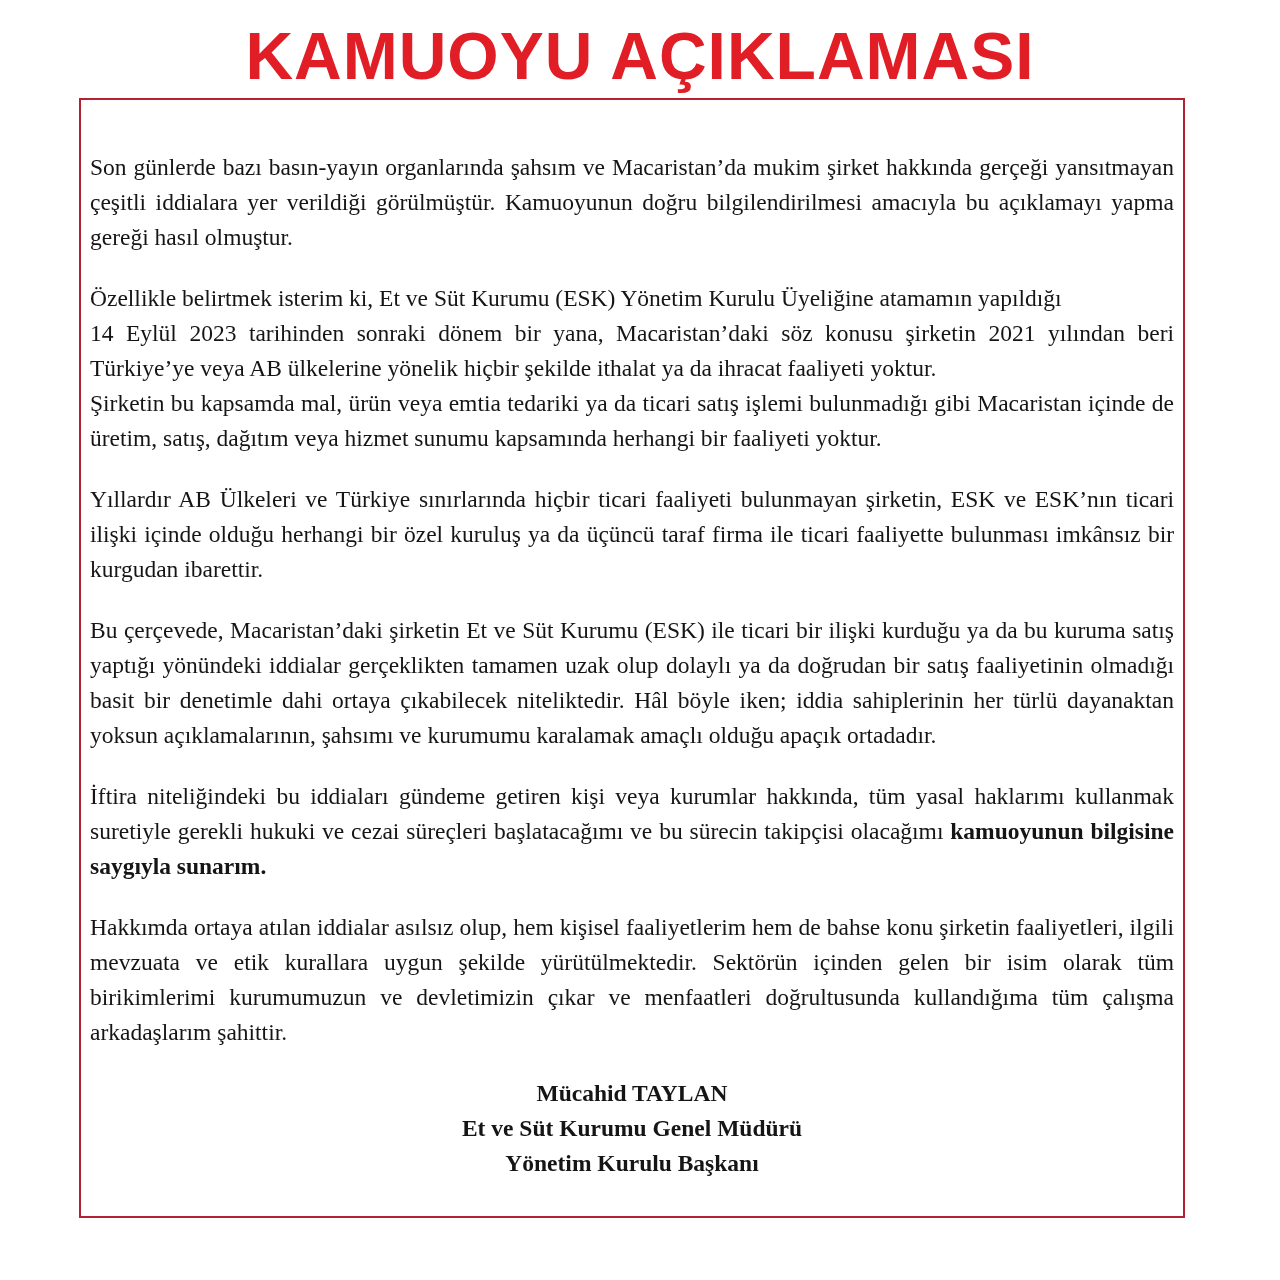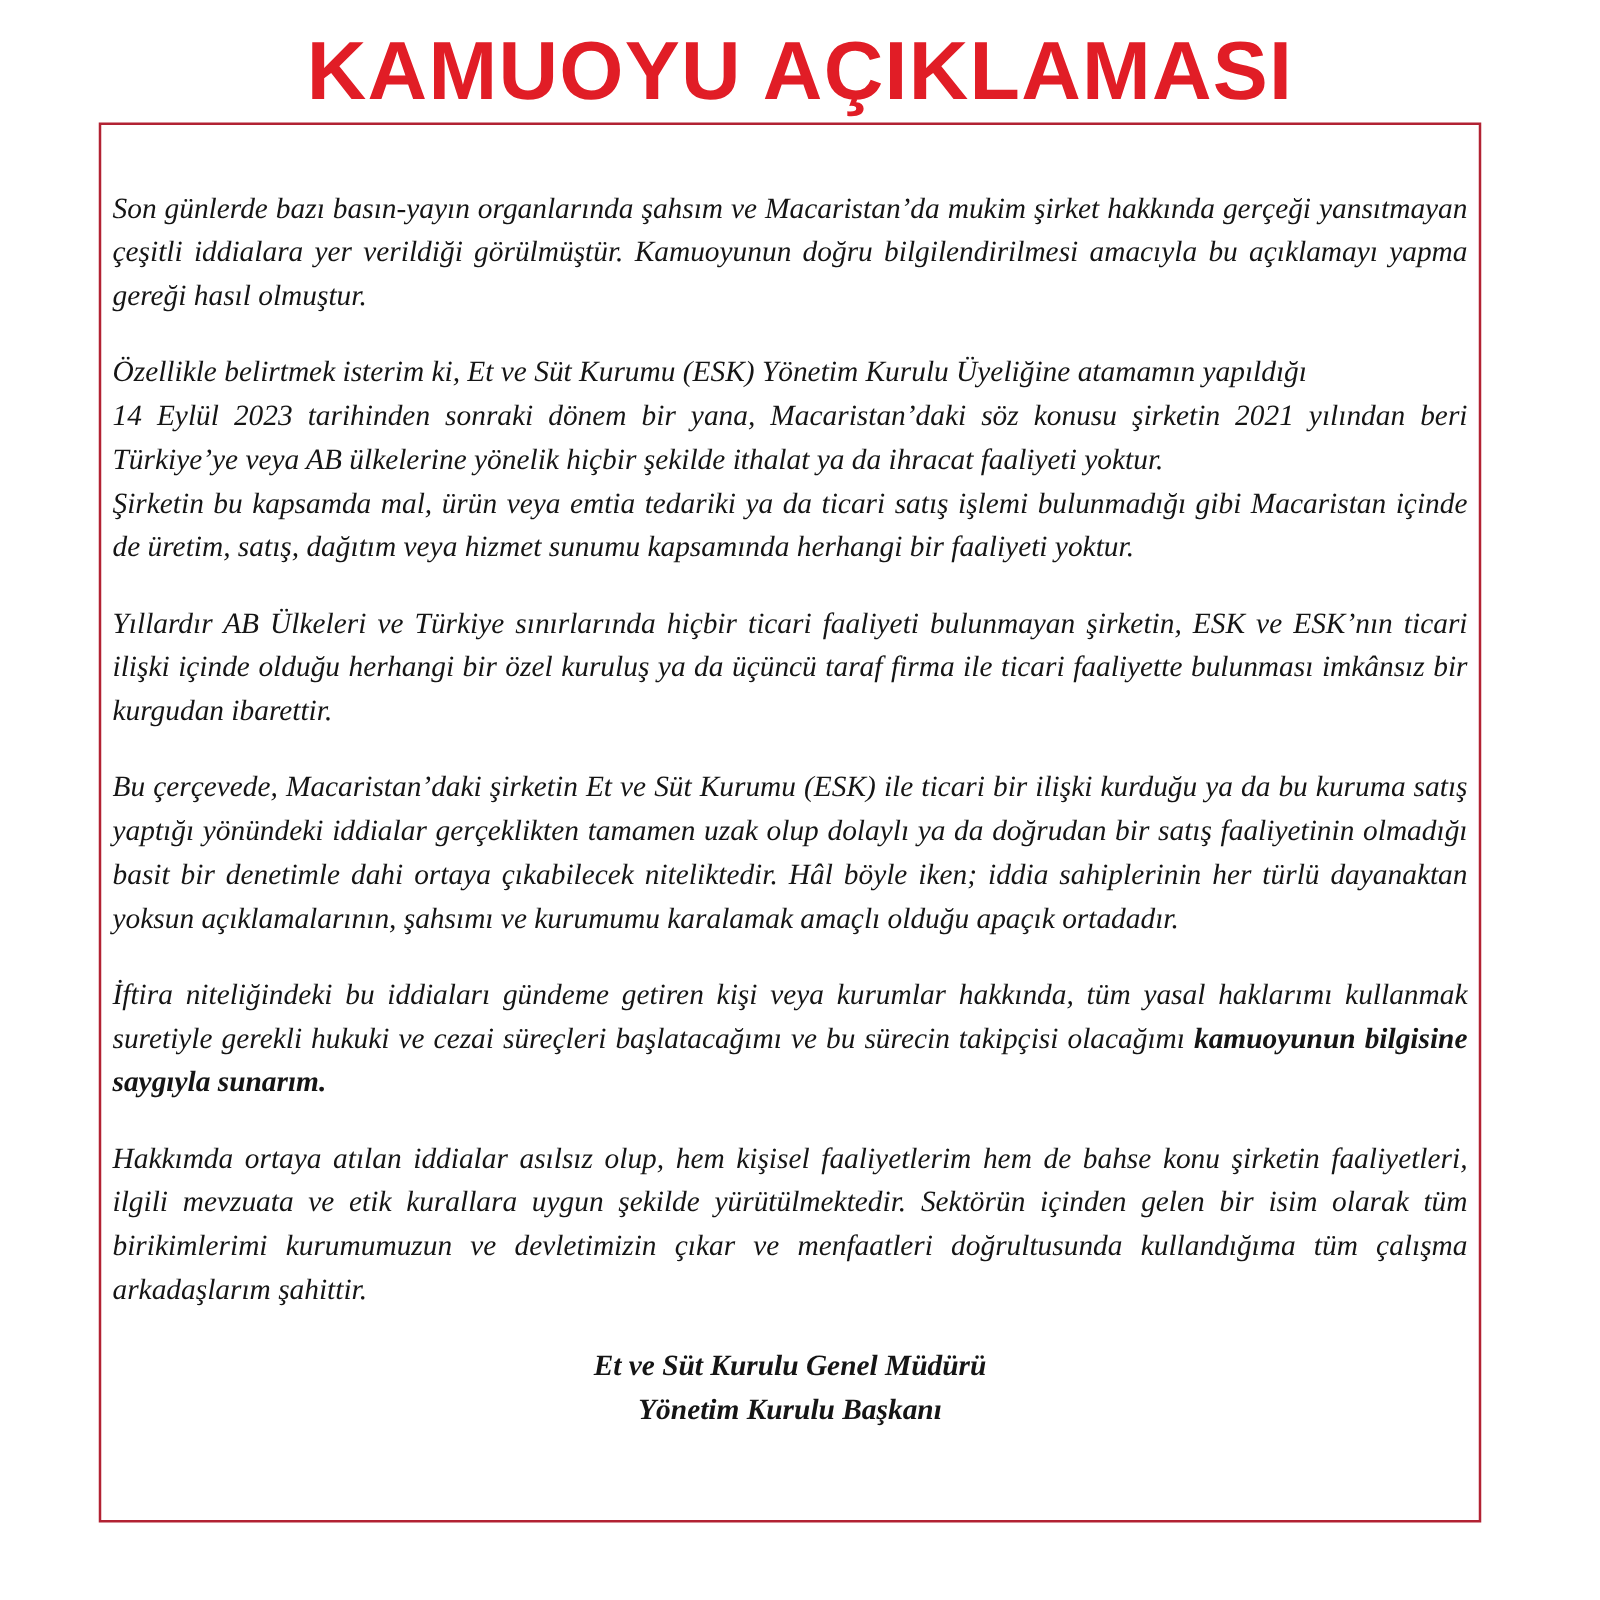--- a/index.html
+++ b/index.html
@@ -54,30 +54,31 @@
     font-size: 23.5px;
     line-height: 35px;
   }
   .signature div { margin: 0; }
 </style>
 </head>
 <body>
 
 <h1 class="page-title" style="color: rgb(225, 29, 38);">KAMUOYU AÇIKLAMASI</h1>
 
-<div class="letter-box" style="border-color: rgb(178, 34, 51); font-style: italic;">
+<div class="letter-box" style="border-color: rgb(178, 34, 51);">
 
   <div>
       <p class="para"><span>Son günlerde bazı basın-yayın organlarında şahsım ve Macaristan’da mukim şirket hakkında gerçeği yansıtmayan çeşitli iddialara yer verildiği görülmüştür. Kamuoyunun doğru bilgilendirilmesi amacıyla bu açıklamayı yapma gereği hasıl olmuştur.</span></p>
       <p class="para"><span>Özellikle belirtmek isterim ki, Et ve Süt Kurumu (ESK) Yönetim Kurulu Üyeliğine atamamın yapıldığı
 14 Eylül 2023 tarihinden sonraki dönem bir yana, Macaristan’daki söz konusu şirketin 2021 yılından beri Türkiye’ye veya AB ülkelerine yönelik hiçbir şekilde ithalat ya da ihracat faaliyeti yoktur.
 Şirketin bu kapsamda mal, ürün veya emtia tedariki ya da ticari satış işlemi bulunmadığı gibi Macaristan içinde de üretim, satış, dağıtım veya hizmet sunumu kapsamında herhangi bir faaliyeti yoktur.</span></p>
       <p class="para"><span>Yıllardır AB Ülkeleri ve Türkiye sınırlarında hiçbir ticari faaliyeti bulunmayan şirketin, ESK ve ESK’nın ticari ilişki içinde olduğu herhangi bir özel kuruluş ya da üçüncü taraf firma ile ticari faaliyette bulunması imkânsız bir kurgudan ibarettir.</span></p>
       <p class="para"><span>Bu çerçevede, Macaristan’daki şirketin Et ve Süt Kurumu (ESK) ile ticari bir ilişki kurduğu ya da bu kuruma satış yaptığı yönündeki iddialar gerçeklikten tamamen uzak olup dolaylı ya da doğrudan bir satış faaliyetinin olmadığı basit bir denetimle dahi ortaya çıkabilecek niteliktedir. Hâl böyle iken; iddia sahiplerinin her türlü dayanaktan yoksun açıklamalarının, şahsımı ve kurumumu karalamak amaçlı olduğu apaçık ortadadır.</span></p>
       <p class="para"><span>İftira niteliğindeki bu iddiaları gündeme getiren kişi veya kurumlar hakkında, tüm yasal haklarımı kullanmak suretiyle gerekli hukuki ve cezai süreçleri başlatacağımı ve bu sürecin takipçisi olacağımı </span><span style="font-weight: bold;">kamuoyunun bilgisine saygıyla sunarım.</span></p>
       <p class="para"><span>Hakkımda ortaya atılan iddialar asılsız olup, hem kişisel faaliyetlerim hem de bahse konu şirketin faaliyetleri, ilgili mevzuata ve etik kurallara uygun şekilde yürütülmektedir. Sektörün içinden gelen bir isim olarak tüm birikimlerimi kurumumuzun ve devletimizin çıkar ve menfaatleri doğrultusunda kullandığıma tüm çalışma arkadaşlarım şahittir.</span></p>
     </div>
 
   <div class="signature">
-    <div>Et ve Süt Kurulu Genel Müdürü</div>
+    <div>Mücahid TAYLAN</div>
+    <div>Et ve Süt Kurumu Genel Müdürü</div>
     <div>Yönetim Kurulu Başkanı</div>
   </div>
 </div>
 
 </body></html>

